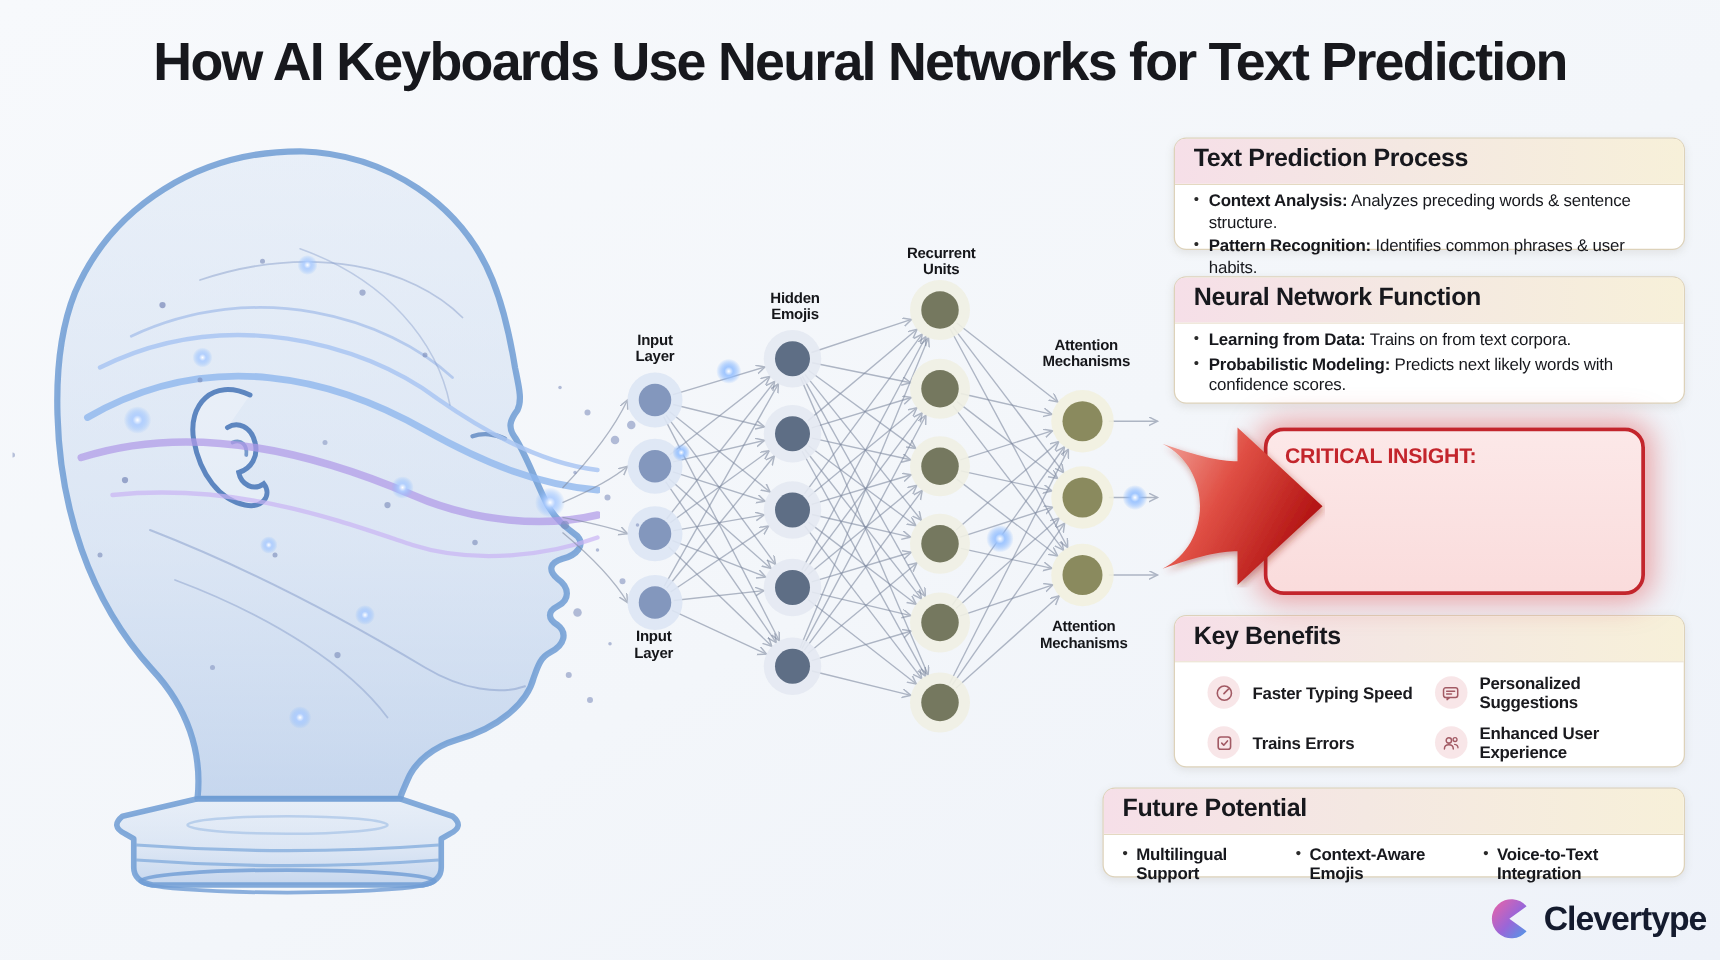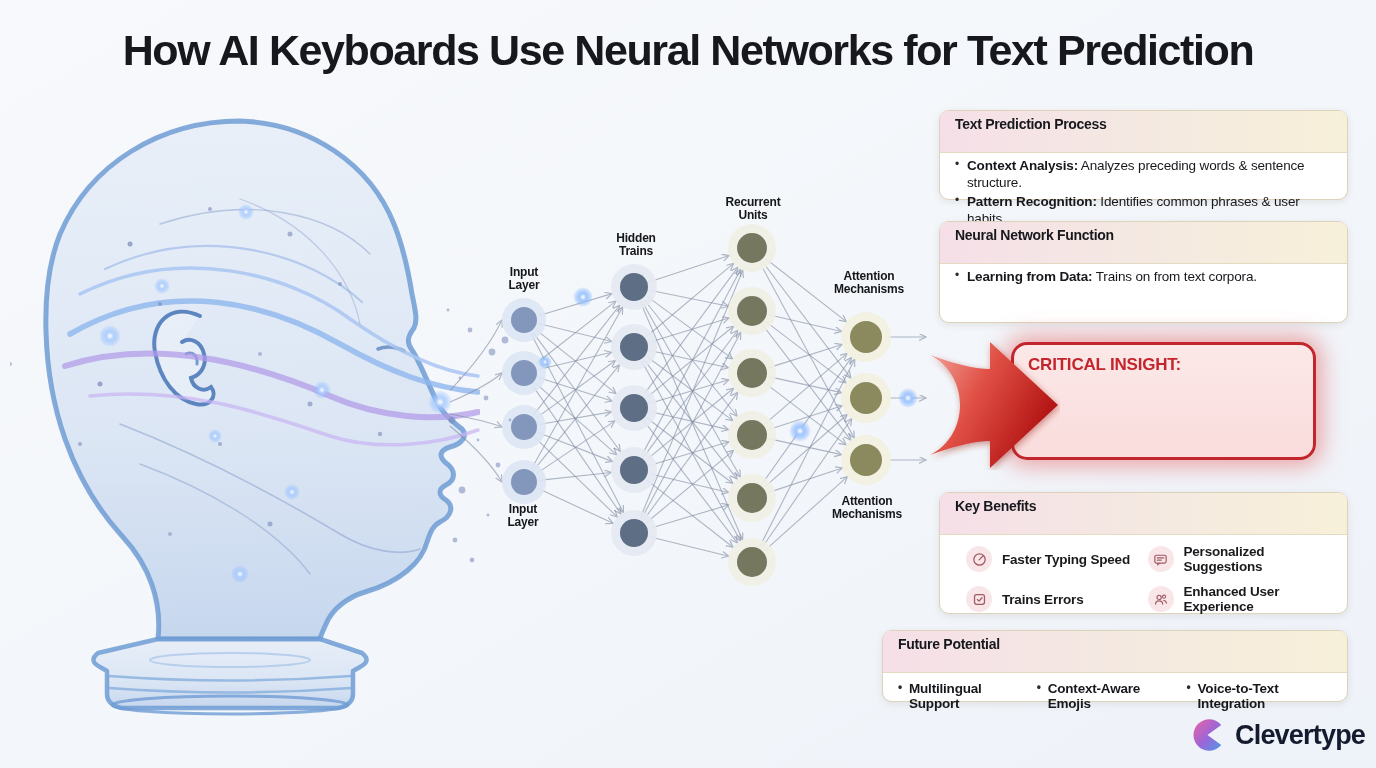--- a/index.html
+++ b/index.html
@@ -7,21 +7,21 @@
   .canvas{position:absolute;inset:0;width:1376px;height:768px;
     background:linear-gradient(150deg,#f7f9fc 0%,#f3f6fa 55%,#eef2f9 100%);}
   .page-title{position:absolute;top:26px;left:0;right:0;text-align:center;
     font-size:43px;font-weight:700;color:#17181d;letter-spacing:-1.4px;}
 
   
   .card{position:absolute;background:#ffffff;border:1.5px solid #ddd2ba;
     border-radius:10px;box-shadow:0 2px 7px rgba(120,110,90,.14);}
   .card-header{background:linear-gradient(90deg,#f6dfe8 0%,#f4e8e2 45%,#f7f0d9 100%);
     border-bottom:1.5px solid #e4d9c1;border-radius:8px 8px 0 0;
-    padding:5px 15px 20px;font-weight:700;font-size:14px;color:#17181d;letter-spacing:-0.3px;}
+    padding:5px 15px 8px;font-weight:700;font-size:20px;color:#17181d;letter-spacing:-0.3px;}
   .card-body{padding:2px 13px 8px;}
   .bullet{font-size:13.5px;color:#17181d;margin:3px 0;line-height:1.24;
     padding-left:14px;position:relative;letter-spacing:-0.15px;}
   .bullet::before{content:"•";position:absolute;left:2px;top:-1px;color:#2a2a2a;font-size:12px;}
   .bullet b{font-weight:700;}
   #card-tpp{left:939px;top:110px;width:407px;height:88px;}
   #card-nnf{left:939px;top:221px;width:407px;height:100px;}
   #card-kb{left:939px;top:492px;width:407px;height:120px;}
   #card-fp{left:882px;top:630px;width:464px;height:70px;}
 
@@ -33,21 +33,21 @@
   .kb-ic svg{width:17px;height:17px;}
   .kb-label{font-size:13.5px;font-weight:700;color:#1a1a1e;letter-spacing:-0.2px;}
 
   
   .fp-row{display:flex;gap:14px;padding:8px 14px 6px;}
   .fp-item{font-size:13.5px;font-weight:600;color:#17181d;position:relative;
     padding-left:12px;letter-spacing:-0.2px;}
   .fp-item::before{content:"•";position:absolute;left:1px;top:-1px;font-size:12px;color:#2a2a2a;}
 
   
-  #critical{position:absolute;left:1011px;top:342px;width:305px;height:118px;
+  #critical{position:absolute;left:1011px;top:342px;width:305px;height:134px;
     background:linear-gradient(180deg,#fce8e8 0%,#fadcdc 100%);
     border:3px solid #c3252c;border-radius:16px;
     box-shadow:0 0 22px 6px rgba(228,86,86,.5);
     padding:9px 14px;box-sizing:border-box;z-index:4;}
   #critical h3{margin:1px 0 4px;font-size:17px;font-weight:800;color:#c3252c;letter-spacing:-0.2px;}
   #critical p{margin:0;font-size:14px;line-height:1.22;color:#1b1b1f;font-weight:500;letter-spacing:-0.25px;}
   #critical .stat{color:#d92c1f;font-weight:700;}
   #red-arrow{position:absolute;left:928px;top:340px;width:132px;height:130px;z-index:5;}
 
   
@@ -278,38 +278,39 @@
       <circle cx="498" cy="465" r="2.4" fill="#7888b8" opacity="0.55"></circle>
       <circle cx="462" cy="490" r="3.4" fill="#7888b8" opacity="0.55"></circle>
       <circle cx="488" cy="515" r="1.4" fill="#7888b8" opacity="0.55"></circle>
       <circle cx="455" cy="540" r="2.4" fill="#7888b8" opacity="0.55"></circle>
       <circle cx="505" cy="340" r="3.4" fill="#7888b8" opacity="0.55"></circle>
       <circle cx="510" cy="420" r="1.4" fill="#7888b8" opacity="0.55"></circle>
       <circle cx="472" cy="560" r="2.4" fill="#7888b8" opacity="0.55"></circle>
     </svg>
 
   <div class="net-label" id="nl0">Input Layer</div>
-  <div class="net-label" id="nl1">Hidden Trains</div>
+  <div class="net-label" id="nl1">Hidden Emojis</div>
   <div class="net-label" id="nl2">Recurrent Units</div>
   <div class="net-label" id="nl3">Attention Mechanisms</div>
   <div class="net-label" id="nl4">Attention Mechanisms</div>
   <div class="net-label" id="nl5">Input Layer</div>
 
   <div class="card" id="card-tpp">
     <div class="card-header">Text Prediction Process</div>
     <div class="card-body">
       <div class="bullet"><b>Context Analysis:</b><span> Analyzes preceding words &amp; sentence structure.</span></div>
       <div class="bullet"><b>Pattern Recognition:</b><span> Identifies common phrases &amp; user habits.</span></div>
     </div>
   </div>
 
   <div class="card" id="card-nnf">
     <div class="card-header">Neural Network Function</div>
     <div class="card-body">
       <div class="bullet"><b>Learning from Data:</b><span> Trains on from text corpora.</span></div>
+      <div class="bullet"><b>Probabilistic Modeling:</b><span> Predicts next likely words with confidence scores.</span></div>
     </div>
   </div>
 
   <svg id="red-arrow" viewBox="0 0 132 130">
     <defs>
       <linearGradient id="arrGrad" x1="0" y1="0" x2="1" y2="0.55">
         <stop offset="0" stop-color="#f3a79e"></stop>
         <stop offset="0.45" stop-color="#e05045"></stop>
         <stop offset="1" stop-color="#b01010"></stop>
       </linearGradient>

